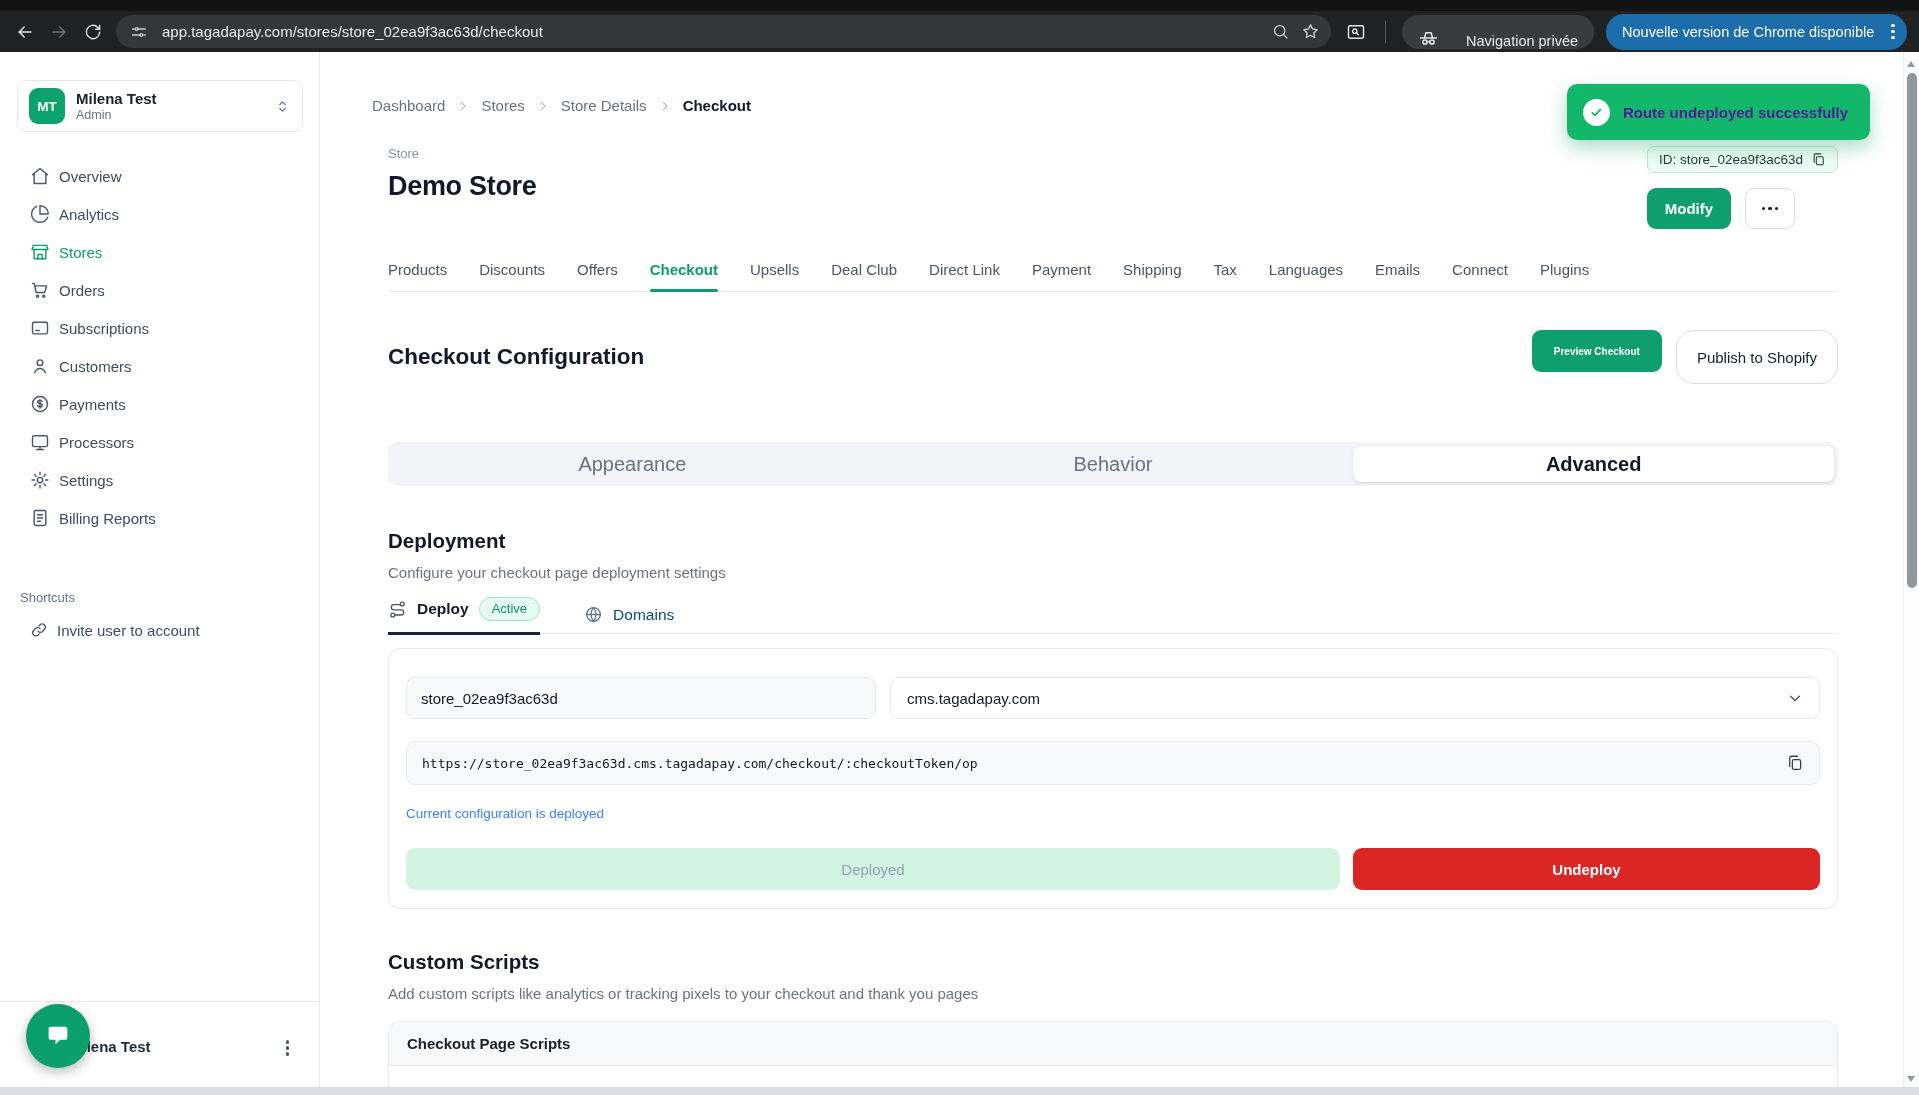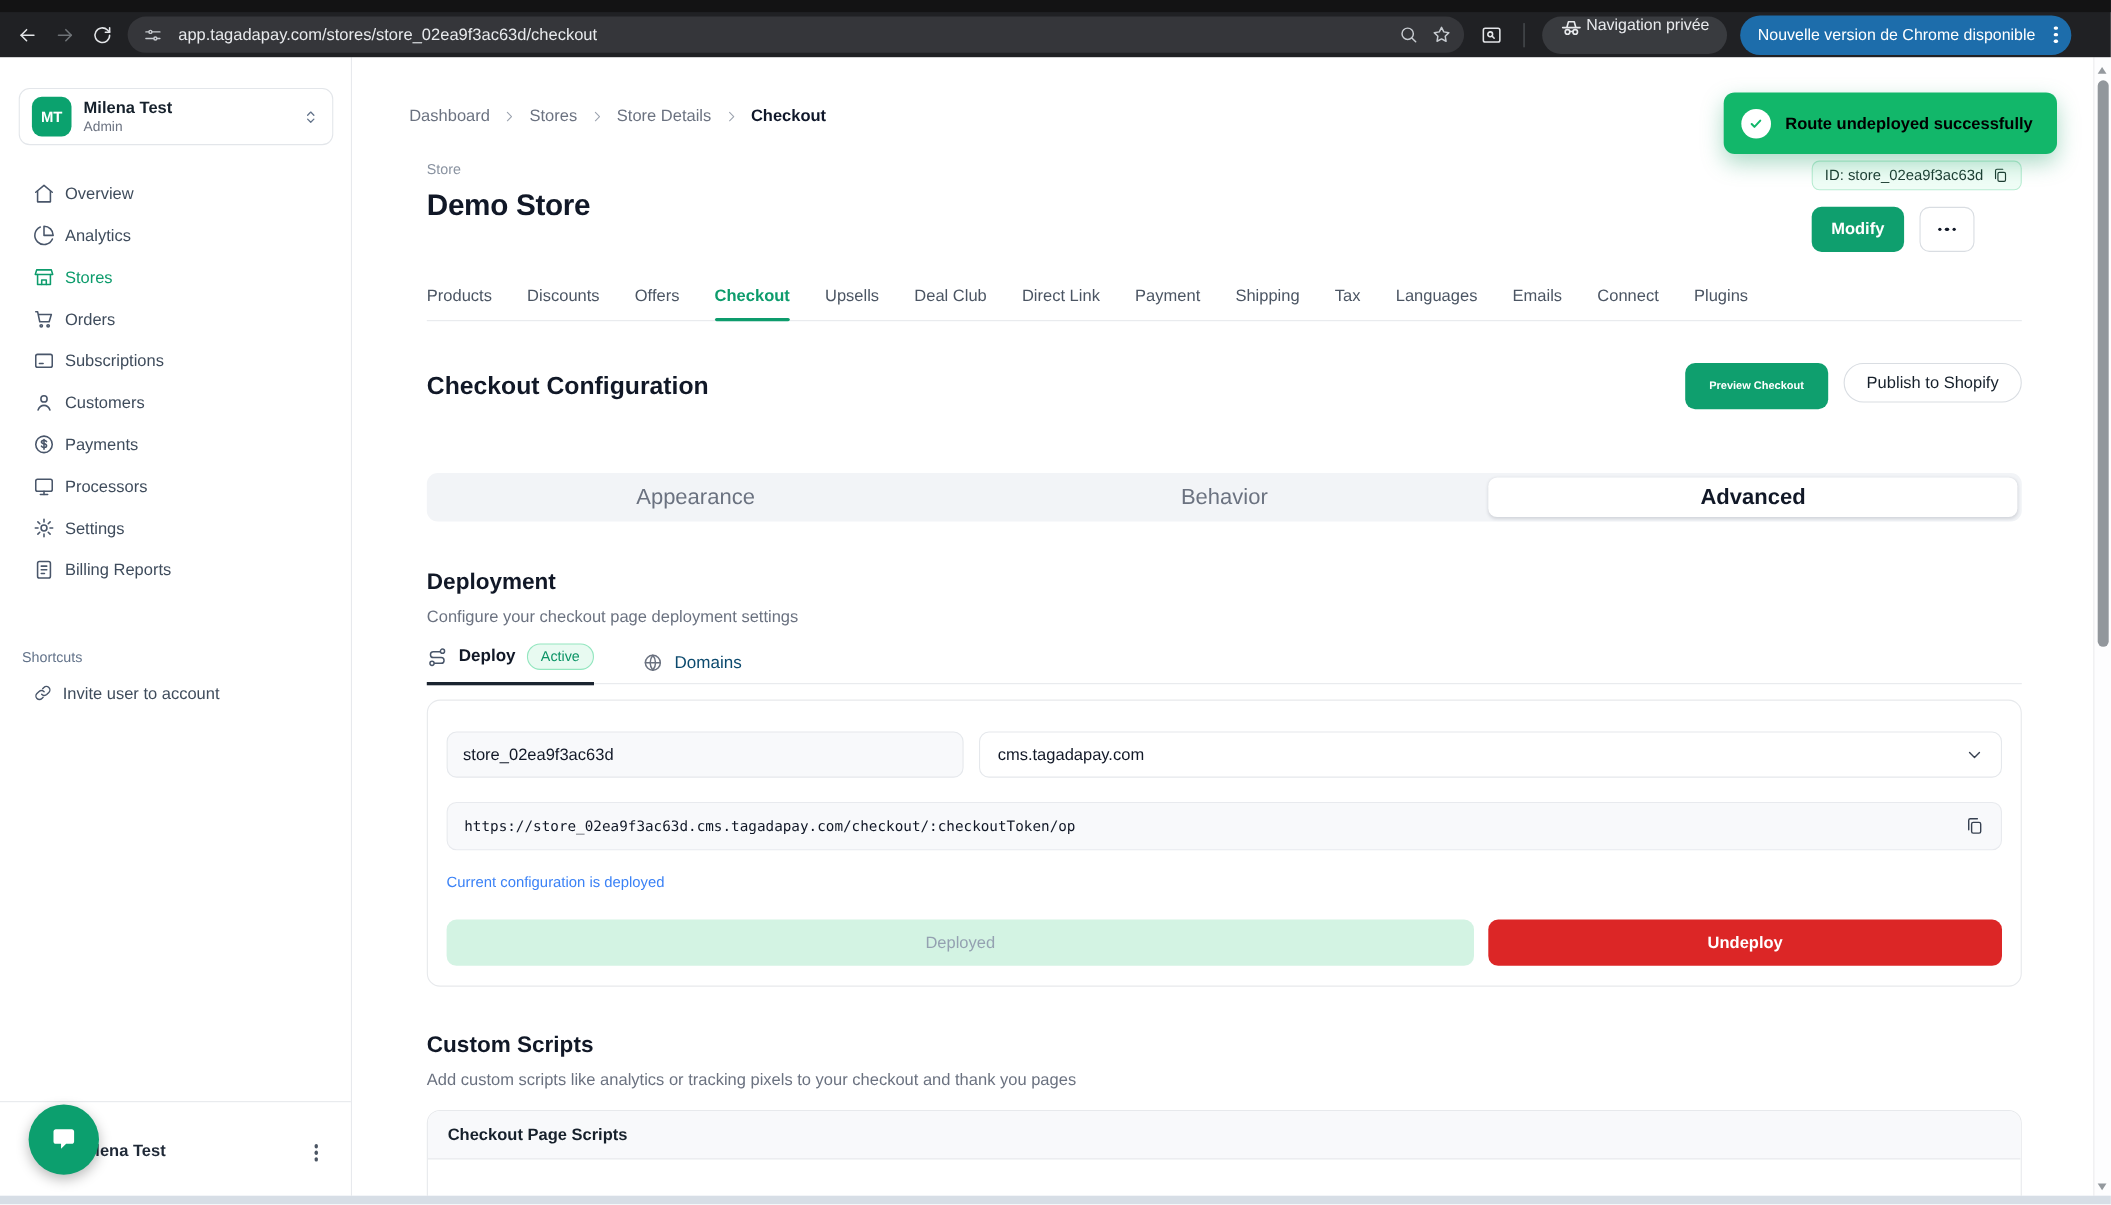--- a/index.html
+++ b/index.html
@@ -12,21 +12,21 @@
   
   .chrome{position:absolute;top:0;left:0;width:1919px;height:52px;background:#202124;z-index:40}
   .chrome-frame{height:11px;background:#131314}
   .toolbar{height:41px;display:flex;align-items:center;padding:0 8px}
   .tool-btn{width:34px;height:34px;border-radius:50%;display:flex;align-items:center;justify-content:center;color:#e3e5e8;flex:0 0 auto}
   .tool-btn.disabled{color:#6f7377}
   .omnibox{height:33px;width:1215px;flex:0 0 auto;background:#35363a;border-radius:17px;display:flex;align-items:center;padding:0 6px 0 8px;margin-left:6px;color:#dfe1e5}
   .omni-ic{width:30px;height:30px;border-radius:50%;display:flex;align-items:center;justify-content:center;color:#c7cbd0}
   .url-text{font-size:15px;color:#e8eaed;margin-left:8px;flex:1;white-space:nowrap;overflow:hidden}
   .sep{width:1px;height:22px;background:#54585c;margin:0 12px;flex:0 0 auto}
-  .incog-pill{height:34px;border-radius:17px;background:#393b3f;display:flex;align-items:flex-start;gap:3px;padding:0 16px;color:#e8eaed;font-size:14.5px;margin-left:4px;flex:0 0 auto;white-space:nowrap}
+  .incog-pill{height:34px;border-radius:17px;background:#393b3f;display:flex;align-items:flex-end;gap:27px;padding:0 16px;color:#e8eaed;font-size:14.5px;margin-left:4px;flex:0 0 auto;white-space:nowrap}
   .update-pill{height:36px;border-radius:18px;background:#1d6dab;color:#fff;display:flex;align-items:center;gap:13px;padding:0 8px 0 16px;font-size:14.5px;margin-left:12px;flex:0 0 auto;white-space:nowrap}
   .kebab{display:flex;flex-direction:column;gap:2.6px;padding:4px}
   .kebab i{width:3.5px;height:3.5px;border-radius:50%;background:currentColor}
 
   
   .sidebar{position:absolute;top:52px;left:0;width:320px;height:1035px;background:#fff;border-right:1px solid #e7e9ed;z-index:10}
   .user-card{position:absolute;left:17px;top:28px;width:286px;height:52px;border:1px solid #e3e6ea;border-radius:10px;display:flex;align-items:center;padding:0 11px;gap:11px;background:#fff}
   .avatar{width:36px;height:36px;border-radius:9px;background:#0ba26e;color:#fff;font-weight:700;font-size:13.5px;display:flex;align-items:center;justify-content:center;flex:0 0 auto}
   .user-name{font-size:15px;font-weight:700;color:#15202b;line-height:1.2}
   .user-role{font-size:12.5px;color:#6b7280;line-height:1.2}
@@ -40,21 +40,21 @@
   .invite-item{position:absolute;top:561px;left:0;right:0;height:34px;display:flex;align-items:center;gap:9px;padding-left:30px;font-size:15px;font-weight:500;color:#3f4c5c;cursor:pointer}
   .invite-item .ic{color:#49566a;width:18px;height:18px}
   .side-footer{position:absolute;top:949px;left:0;right:0;height:86px;border-top:1px solid #e7e9ed}
   .footer-name{position:absolute;left:70px;top:36px;font-size:15px;font-weight:600;color:#1f2937;z-index:1}
   .footer-kebab{position:absolute;right:26px;top:34px;color:#4b5563}
   .chat-fab{position:absolute;left:26px;top:2px;width:64px;height:64px;border-radius:50%;background:#0c9f6e;box-shadow:0 4px 12px rgba(0,0,0,.28);display:flex;align-items:center;justify-content:center;z-index:5;cursor:pointer}
 
   
   .content{position:absolute;top:52px;left:320px;width:1583px;height:1035px;overflow:hidden;background:#fff}
   .page{padding:0 65px 0 68px}
-  .toast{position:absolute;top:32px;right:33px;height:56px;min-width:300px;background:#12b76a;border-radius:10px;display:flex;align-items:center;gap:13px;padding:0 22px 0 16px;color:#000000;font-size:15px;font-weight:600;box-shadow:0 8px 20px rgba(14,150,92,.35);z-index:30}
+  .toast{position:absolute;top:32px;right:33px;height:56px;min-width:300px;background:#12b76a;border-radius:10px;display:flex;align-items:center;gap:13px;padding:0 22px 0 16px;color:#4c1d95;font-size:15px;font-weight:600;box-shadow:0 8px 20px rgba(14,150,92,.35);z-index:30}
   .toast-check{width:27px;height:27px;background:#fff;border-radius:50%;display:flex;align-items:center;justify-content:center;color:#12b76a;flex:0 0 auto}
 
   .breadcrumb{padding-top:44px;margin-left:-16px;display:flex;align-items:center;gap:11px;font-size:15px;color:#6b7280;line-height:20px}
   .bc{cursor:pointer}
   .bc-sep{color:#9ca3af}
   .bc.current{color:#0f172a;font-weight:600;cursor:default}
 
   .header-row{display:flex;margin-top:30px}
   .eyebrow{font-size:13px;color:#8a93a1;line-height:16px}
   .store-title{font-size:27px;font-weight:800;color:#111827;margin-top:6px;letter-spacing:-.3px;line-height:36px}
@@ -68,21 +68,21 @@
 
   .tabs{display:flex;gap:32px;margin-top:32px;border-bottom:1px solid #e7e9ed;font-size:15px;color:#4b5563}
   .tab{padding-bottom:13px;position:relative;font-weight:500;cursor:pointer;white-space:nowrap}
   .tab.active{color:#0d9c6c;font-weight:600}
   .tab.active::after{content:"";position:absolute;left:0;right:0;bottom:-1px;height:3px;background:#0d9c6c;border-radius:2px}
 
   .config-row{display:flex;align-items:center;margin-top:38px}
   .config-title{font-size:22.5px;font-weight:700;color:#111827}
   .config-buttons{margin-left:auto;display:flex;gap:14px}
   .btn-preview{height:42px;padding:0 22px;border-radius:9px;background:#0f9f6e;color:#fff;font-size:10px;font-weight:600}
-  .btn-publish{height:36px;padding:4px 20px;border-radius:18px;border:1px solid #d9dde2;background:#fff;color:#16202b;font-size:15px;font-weight:500}
+  .btn-publish{height:54px;padding:4px 20px;border-radius:18px;border:1px solid #d9dde2;background:#fff;color:#16202b;font-size:15px;font-weight:500}
 
   .segmented{margin-top:58px;height:44px;background:#f2f4f7;border-radius:10px;padding:4px;display:flex}
   .segment{flex:1;display:flex;align-items:center;justify-content:center;font-size:20px;color:#6b7280;font-weight:500;border-radius:8px;cursor:pointer}
   .segment.active{background:#fff;color:#111827;font-weight:600;box-shadow:0 1px 3px rgba(15,23,42,.14)}
 
   .section-title{margin-top:42px;font-size:20.5px;font-weight:700;color:#111827;line-height:26px}
   .section-sub{margin-top:9px;font-size:15px;color:#6b7280;line-height:20px}
 
   .deploy-tabs{margin-top:14px;display:flex;align-items:flex-end;gap:44px;border-bottom:1px solid #e7e9ed}
   .dtab{display:flex;align-items:center;gap:10px;padding-bottom:11px;margin-bottom:-2px;cursor:pointer}

